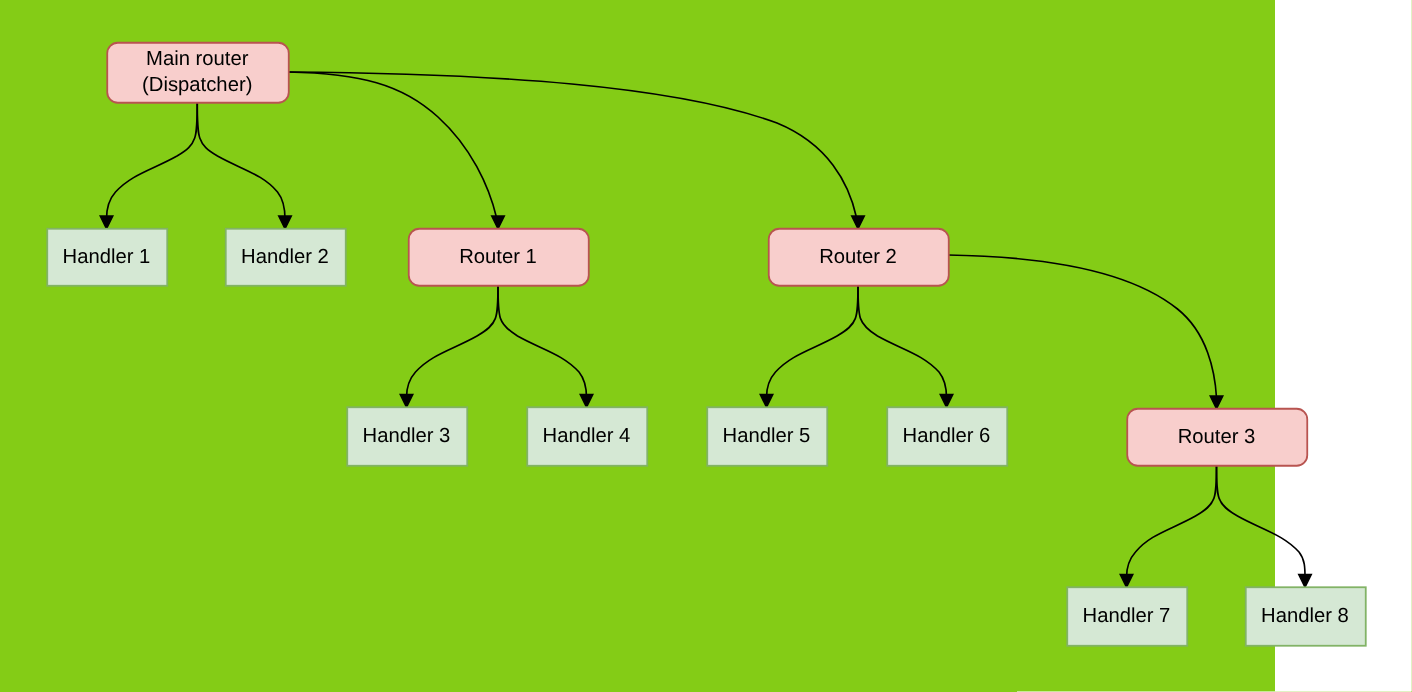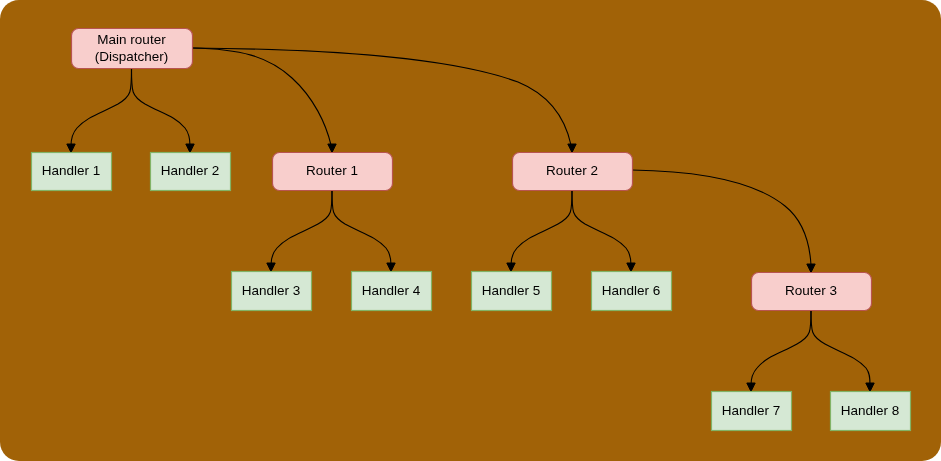--- a/index.html
+++ b/index.html
@@ -8,24 +8,23 @@
     background: #ffffff;
   }
   body {
     width: 941px;
     height: 461px;
     font-family: "Liberation Sans", sans-serif;
     overflow: hidden;
   }
   #diagram-canvas {
     position: relative;
-    width: 941px;
+    width: 850px;
     height: 461px;
-    background: #a16207;
-    border-radius: 19px;
+    background: #84cc16;
   }
   svg.diagram-svg {
     position: absolute;
     top: 0;
     left: 0;
     width: 941px;
     height: 461px;
   }
   .node-label {
     font-family: "Liberation Sans", sans-serif;

